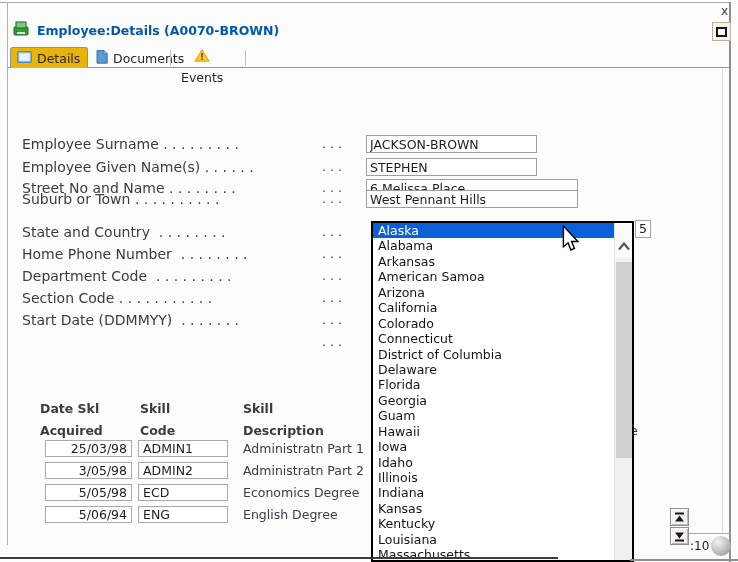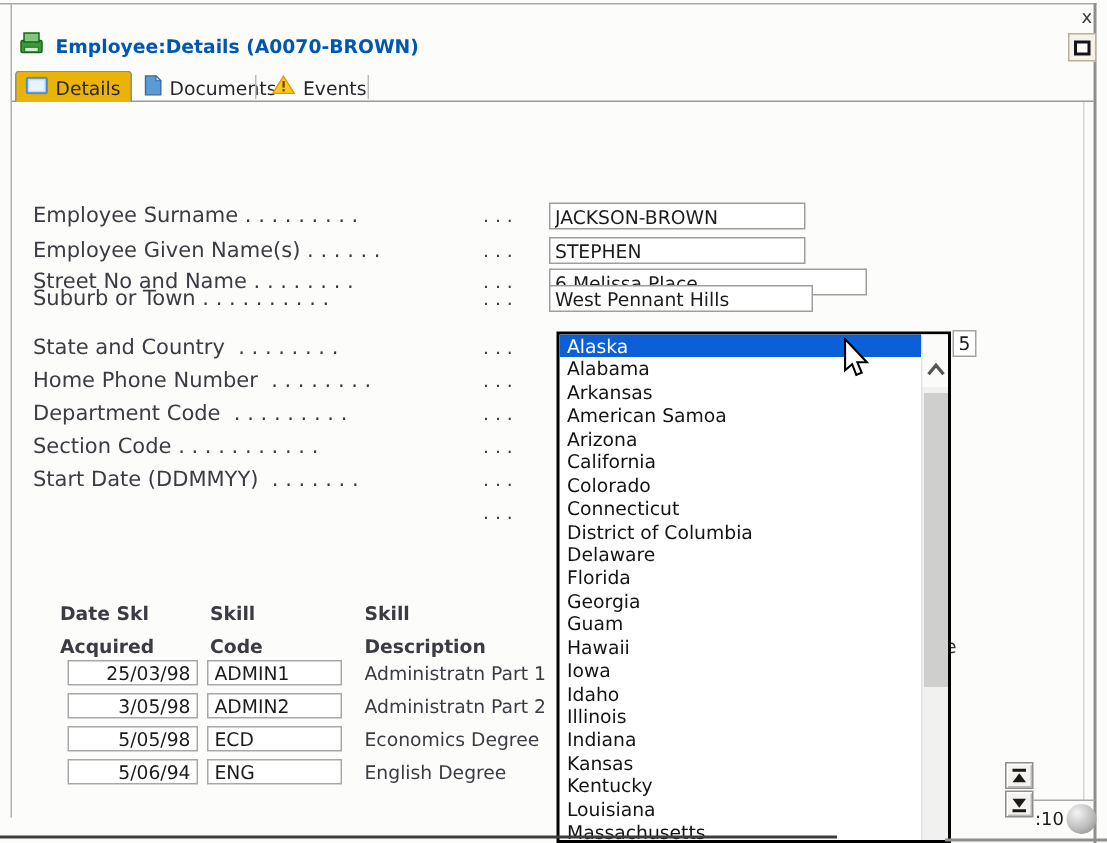--- a/index.html
+++ b/index.html
@@ -121,21 +121,21 @@
   <div class="tab" style="left:96px;">
     <span>
       <svg width="12" height="14" viewBox="0 0 12 14">
         <path d="M1,0.6 L8,0.6 L11.2,3.8 L11.2,13.2 L1,13.2 Z" fill="#5b9bd5" stroke="#33699c" stroke-width="0.9"></path>
         <path d="M8,0.6 L8,3.8 L11.2,3.8 Z" fill="#cfe3f5" stroke="#33699c" stroke-width="0.7"></path>
       </svg>
     </span>
     <span>Documents</span>
   </div>
   <div class="tabsep" style="left:170px;"></div>
-  <div class="tab" style="left:181px;">
+  <div class="tab" style="left:181px;flex-direction:column;">
     <span>
       <svg width="16" height="13" viewBox="0 0 16 13">
         <path d="M8,0.8 L15.2,12.2 L0.8,12.2 Z" fill="#ffc522" stroke="#d89d00" stroke-width="0.9"></path>
         <rect x="7.3" y="4" width="1.5" height="4.4" fill="#5c4500"></rect>
         <rect x="7.3" y="9.4" width="1.5" height="1.5" fill="#5c4500"></rect>
       </svg>
     </span>
     <span>Events</span>
   </div>
   <div class="tabsep" style="left:245px;"></div>
@@ -155,21 +155,21 @@
 
     <div class="frow" style="top: 179px;">
       <span class="flabel">Street No and Name . . . . . . . .</span>
       <span class="fdots">. . .</span>
       <input class="finput" type="text" readonly="" value="6 Melissa Place" style="width: 212px;">
     </div>
 
     <div class="frow" style="top: 190px;">
       <span class="flabel">Suburb or Town . . . . . . . . . .</span>
       <span class="fdots">. . .</span>
-      <input class="finput" type="text" readonly="" value="West Pennant Hills" style="width: 176px;">
+      <input class="finput" type="text" readonly="" value="West Pennant Hills" style="width: 212px;">
     </div>
 
     <div class="frow" style="top: 223px;">
       <span class="flabel">State and Country  . . . . . . . .</span>
       <span class="fdots">. . .</span>
 
     </div>
 
     <div class="frow" style="top: 245px; text-decoration: underline;">
       <span class="flabel">Home Phone Number  . . . . . . . .</span>

